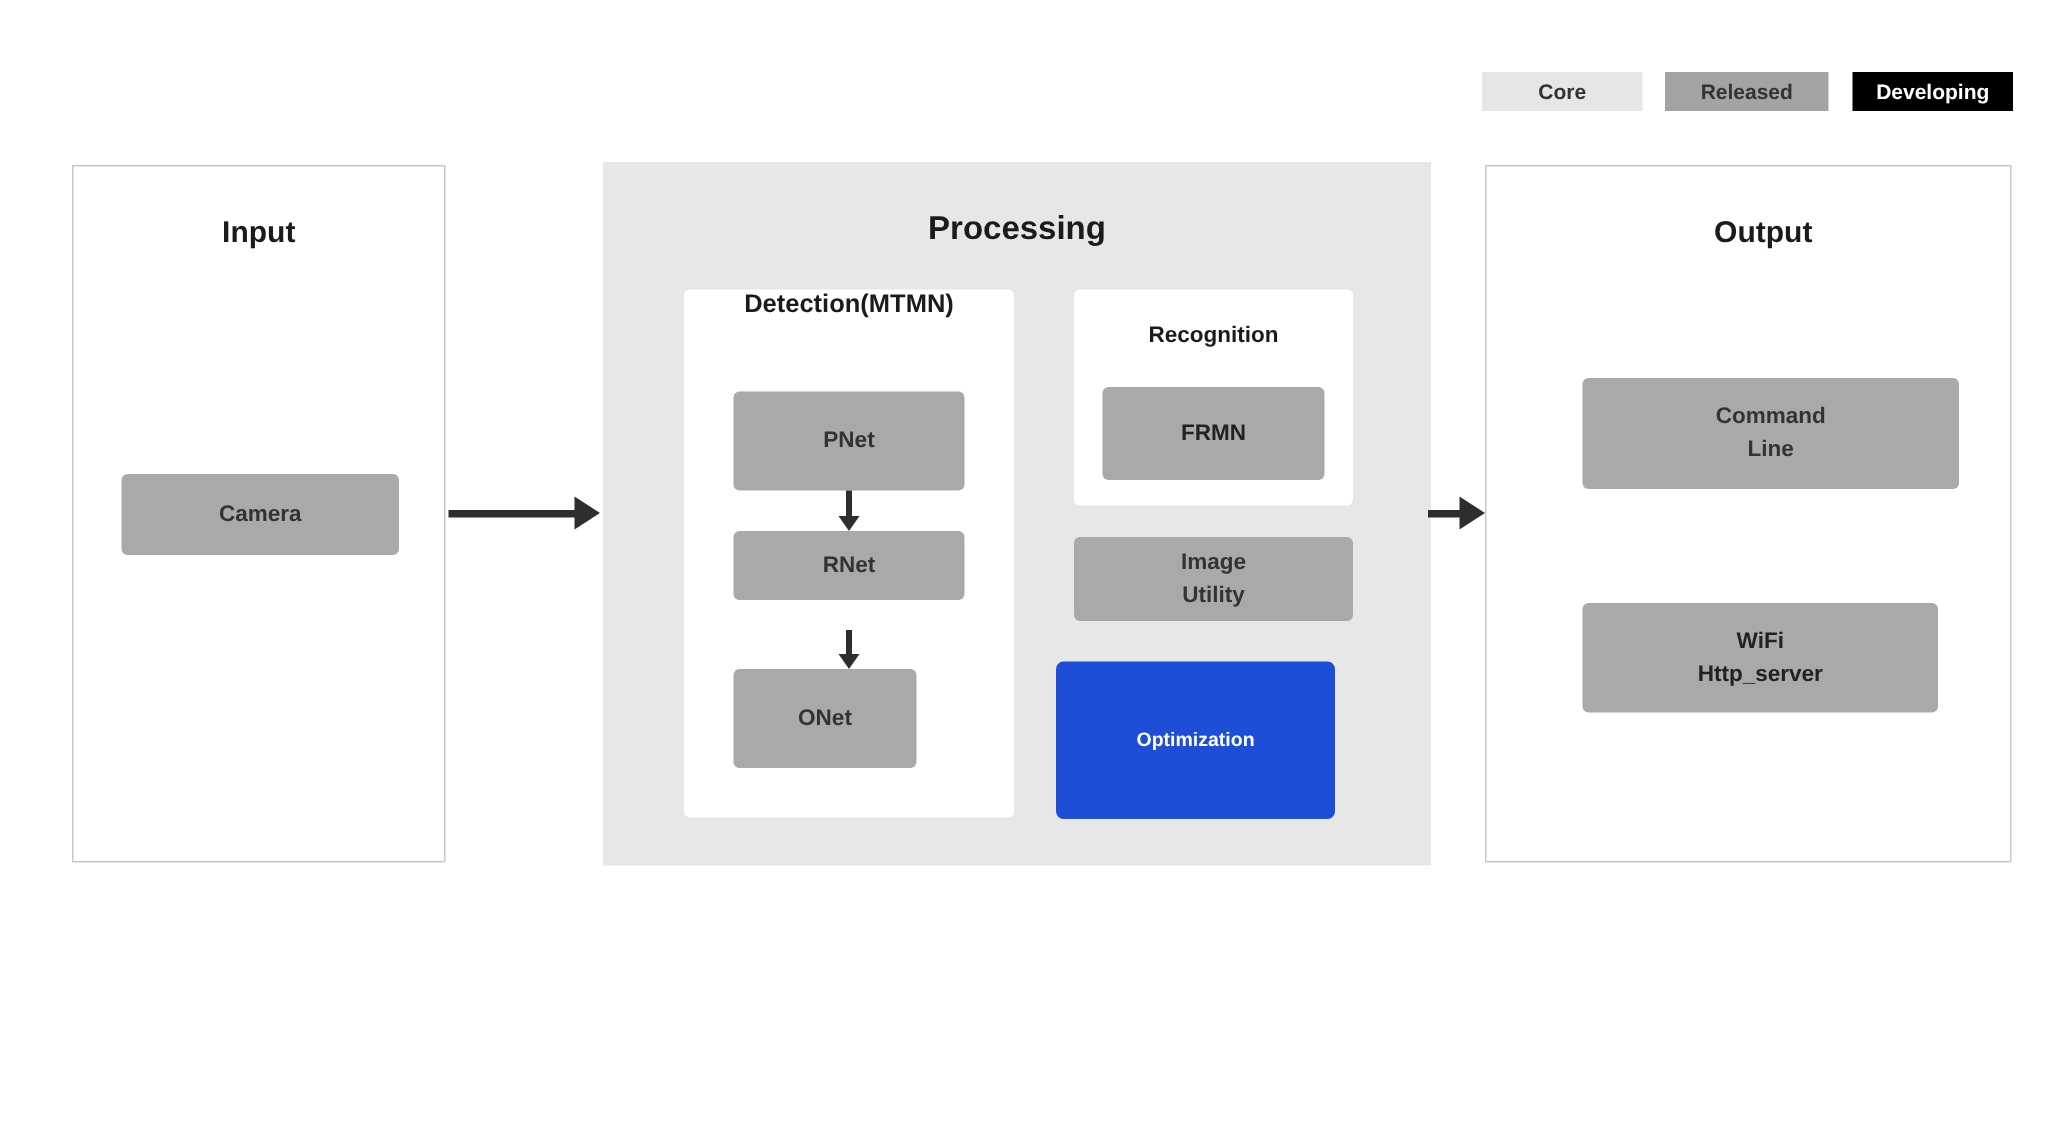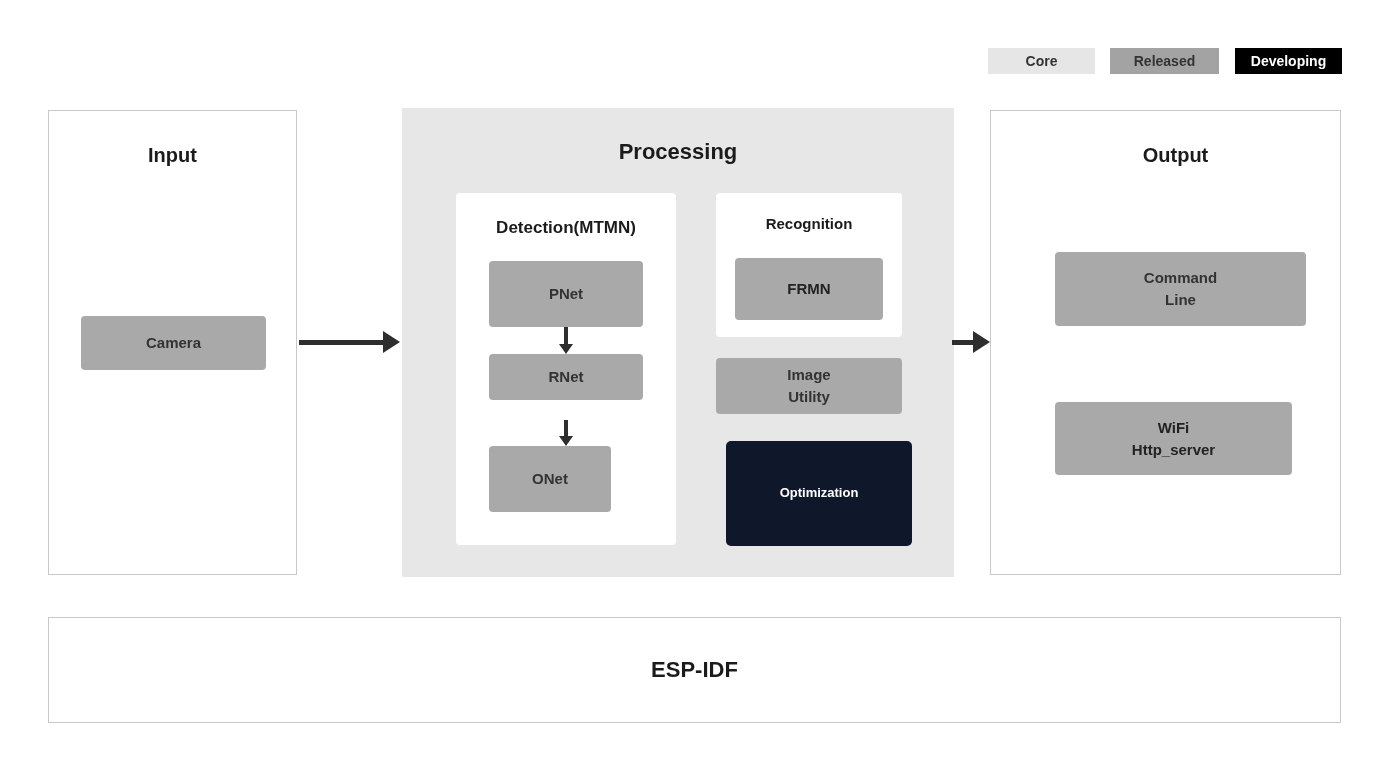--- a/index.html
+++ b/index.html
@@ -32,37 +32,37 @@
     display:block;text-align:center;font-weight:bold;color:#1b1b1b;
   }
   .title-lg{font-size:20px;padding-top:33px;}
   .title-xl{font-size:22px;padding-top:31px;}
   .title-foundation{font-size:22px;line-height:104px;}
   
   .subbox{position:absolute;background:#ffffff;border-radius:4px;box-sizing:border-box;}
   .subbox-detection{left:54px;top:85px;width:220px;height:352px;}
   .subbox-recognition{left:314px;top:85px;width:186px;height:144px;}
   .subbox-title{display:block;text-align:center;font-weight:bold;color:#1b1b1b;}
-  .subbox-detection .subbox-title{font-size:17px;padding-top:25px;}
+  .subbox-detection .subbox-title{font-size:17px;}
   .subbox-recognition .subbox-title{font-size:15px;padding-top:22px;}
   
   .node{
     position:absolute;background:#a9a9a9;border-radius:4px;
     display:flex;flex-direction:column;align-items:center;justify-content:center;
     font-weight:bold;color:#333333;font-size:15px;line-height:1.45;text-align:center;
   }
   .node-camera{left:32px;top:205px;width:185px;height:54px;}
   .node-pnet{left:33px;top:68px;width:154px;height:66px;}
   .node-rnet{left:33px;top:161px;width:154px;height:46px;}
   .node-onet{left:33px;top:253px;width:122px;height:66px;}
   .node-frmn{left:19px;top:65px;width:148px;height:62px;color:#222222;}
   .node-image-utility{left:314px;top:250px;width:186px;height:56px;}
   .node-optimization{
-    left:324px;top:333px;width:186px;height:105px;
-    background:#0f172a;color:#ffffff;font-size:13px;border-radius:5px;
+    left:302px;top:333px;width:186px;height:105px;
+    background:#1d4ed8;color:#ffffff;font-size:13px;border-radius:5px;
   }
   .node-command{left:64px;top:141px;width:251px;height:74px;}
   .node-wifi{left:64px;top:278px;width:237px;height:73px;color:#222222;margin-top:13px;}
   
   .arrow-right{position:absolute;height:22px;}
   .arrow-right .shaft{position:absolute;top:9px;left:0;height:5px;background:#2e2e2e;}
   .arrow-right .head{
     position:absolute;top:0;width:0;height:0;
     border-top:11px solid transparent;border-bottom:11px solid transparent;
     border-left:17px solid #2e2e2e;
@@ -159,17 +159,14 @@
     <div class="node node-command">
       <span>Command</span>
       <span>Line</span>
     </div>
     <div class="node node-wifi">
       <span>WiFi</span>
       <span>Http_server</span>
     </div>
   </div>
 
-  <div class="panel panel-foundation">
-    <span class="panel-title title-foundation">ESP-IDF</span>
-  </div>
 
 </div>
 
 </body></html>

